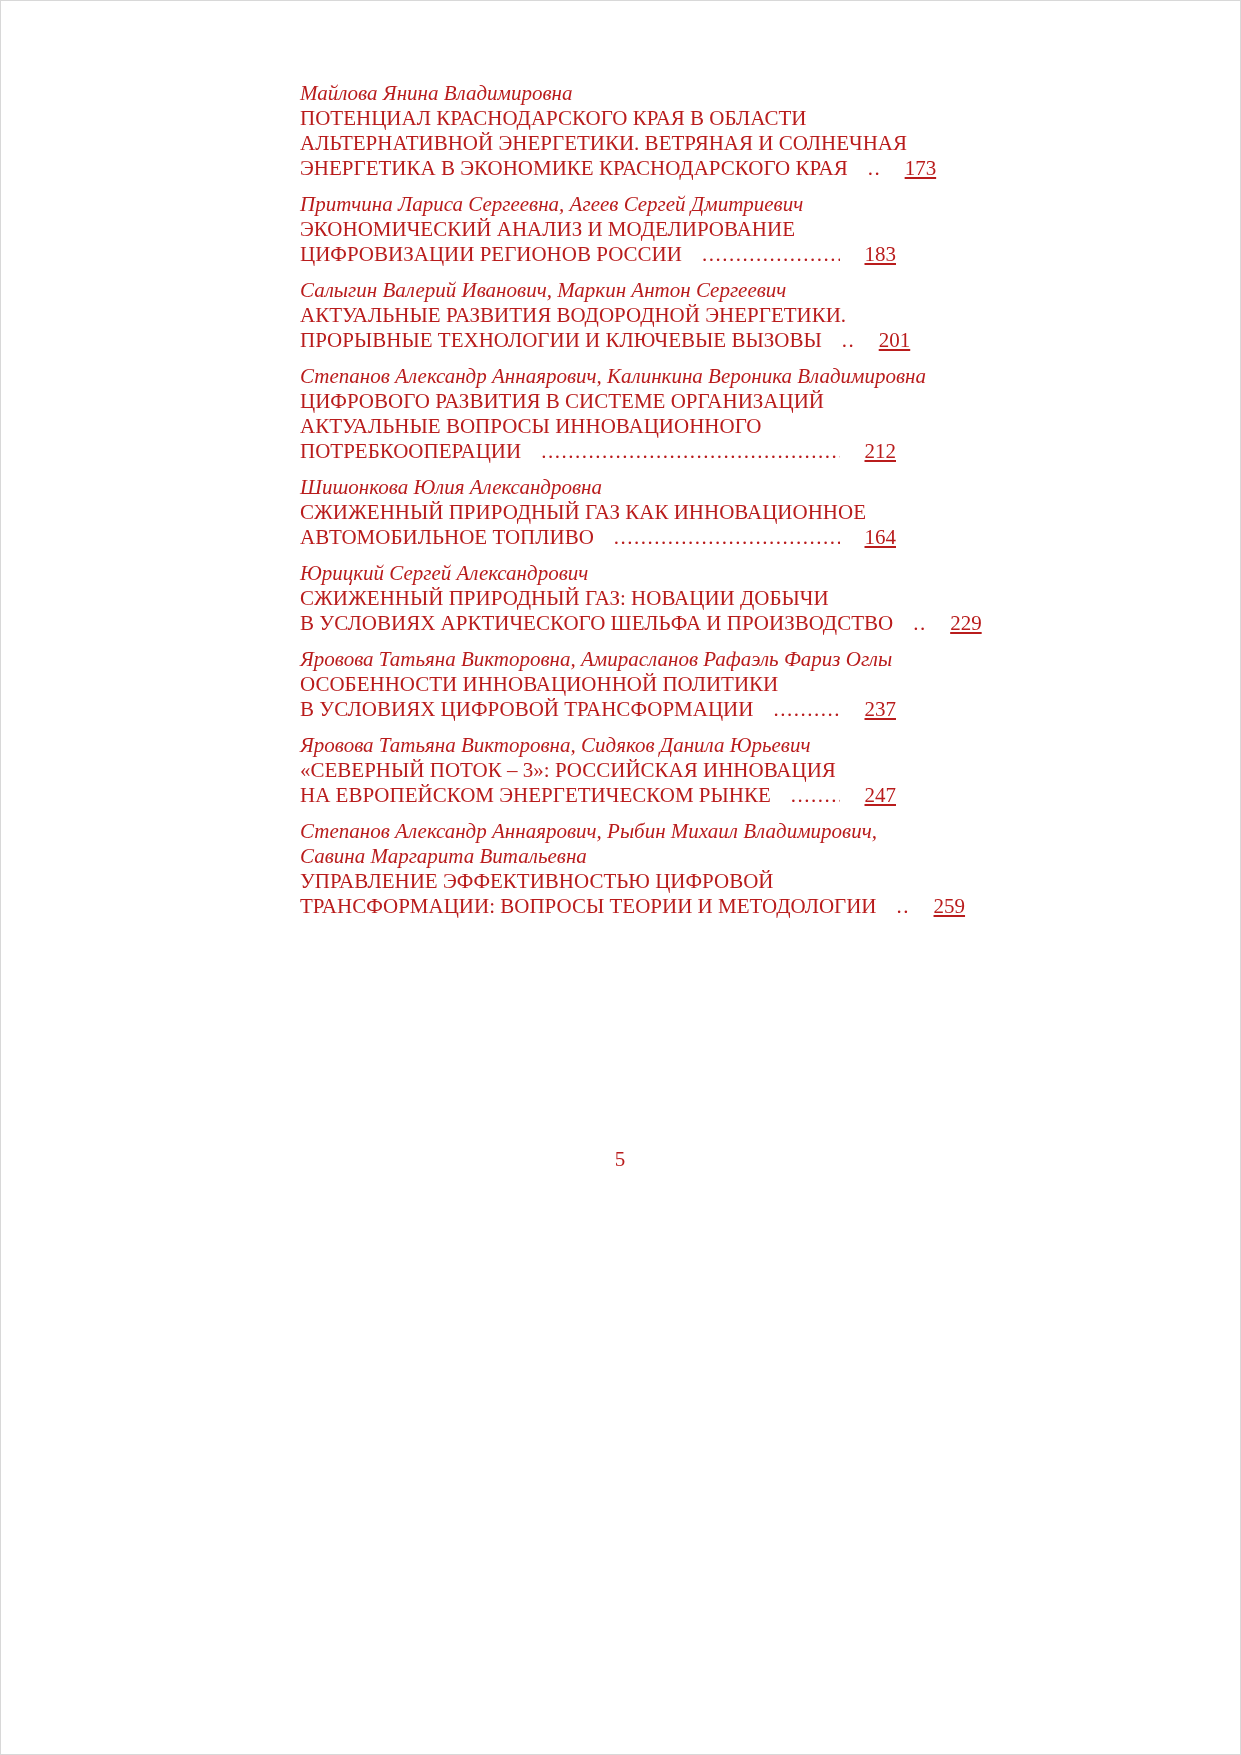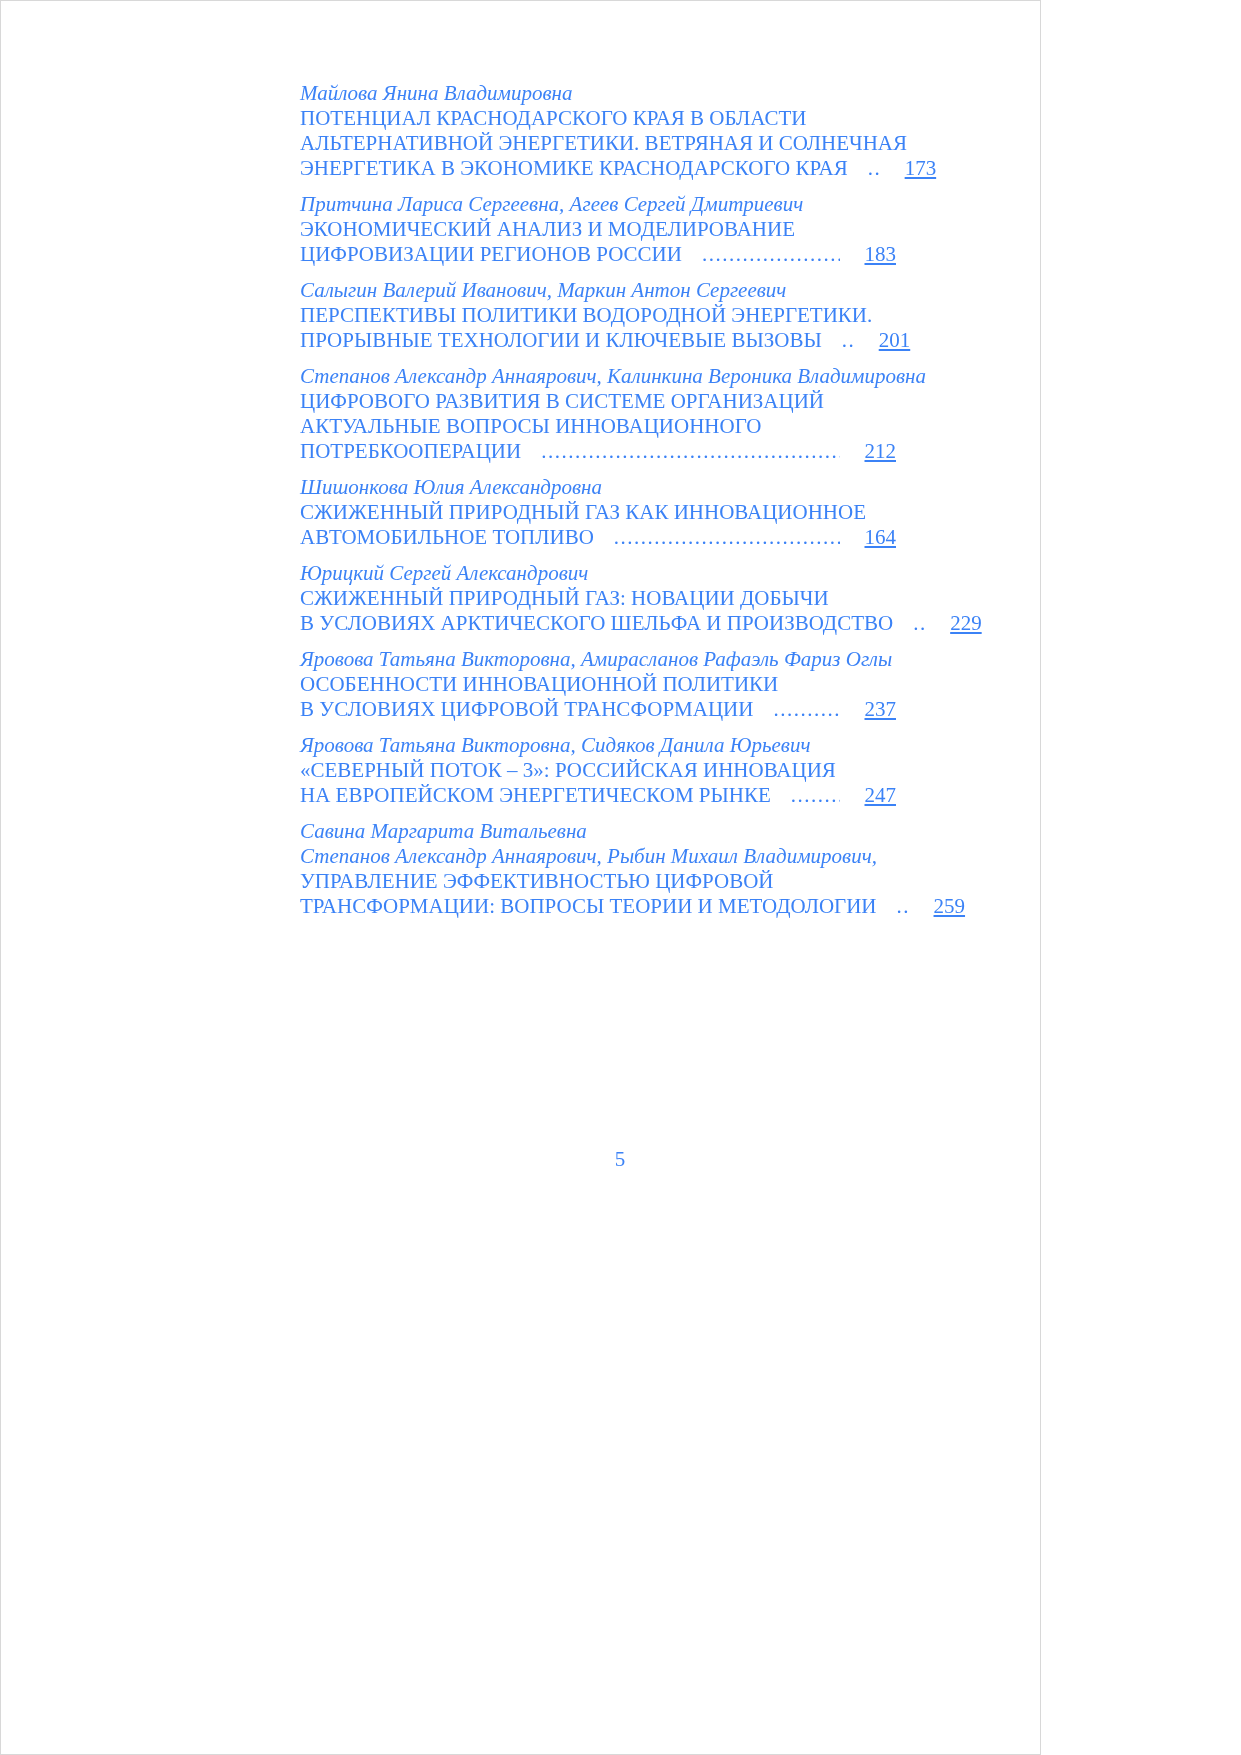--- a/index.html
+++ b/index.html
@@ -2,27 +2,27 @@
 <html lang="ru"><head>
 <meta charset="utf-8">
 <style>
   html, body {
     margin: 0;
     padding: 0;
     background: #ffffff;
   }
   .page {
     position: relative;
-    width: 1041px;
+    width: 1241px;
     height: 1755px;
     background: #ffffff;
     box-sizing: border-box;
     border: 1px solid #d8d8d8;
     font-family: "Liberation Serif", "DejaVu Serif", serif;
-    color: #3b82f6;
+    color: #b91c1c;
     overflow: hidden;
   }
   .toc {
     position: absolute;
     left: 299px;
     top: 80px;
     width: 596px;
   }
   .entry {
     margin-bottom: 11px;
@@ -92,21 +92,21 @@
         <div class="author-line">Притчина Лариса Сергеевна, Агеев Сергей Дмитриевич</div>
         <div class="title-line">ЭКОНОМИЧЕСКИЙ АНАЛИЗ И МОДЕЛИРОВАНИЕ</div>
         <div class="title-line last">
           <span class="title-text">ЦИФРОВИЗАЦИИ РЕГИОНОВ РОССИИ</span>
           <span class="dots"></span>
           <span class="pgnum">183</span>
         </div>
       </div>
       <div class="entry">
         <div class="author-line">Салыгин Валерий Иванович, Маркин Антон Сергеевич</div>
-        <div class="title-line">ПЕРСПЕКТИВЫ ПОЛИТИКИ ВОДОРОДНОЙ ЭНЕРГЕТИКИ.</div>
+        <div class="title-line">АКТУАЛЬНЫЕ РАЗВИТИЯ ВОДОРОДНОЙ ЭНЕРГЕТИКИ.</div>
         <div class="title-line last">
           <span class="title-text">ПРОРЫВНЫЕ ТЕХНОЛОГИИ И КЛЮЧЕВЫЕ ВЫЗОВЫ</span>
           <span class="dots"></span>
           <span class="pgnum">201</span>
         </div>
       </div>
       <div class="entry">
         <div class="author-line">Степанов Александр Аннаярович, Калинкина Вероника Владимировна</div>
         <div class="title-line">ЦИФРОВОГО РАЗВИТИЯ В СИСТЕМЕ ОРГАНИЗАЦИЙ</div>
         <div class="title-line">АКТУАЛЬНЫЕ ВОПРОСЫ ИННОВАЦИОННОГО</div>
@@ -146,22 +146,22 @@
       <div class="entry">
         <div class="author-line">Яровова Татьяна Викторовна, Сидяков Данила Юрьевич</div>
         <div class="title-line">«СЕВЕРНЫЙ ПОТОК – 3»: РОССИЙСКАЯ ИННОВАЦИЯ</div>
         <div class="title-line last">
           <span class="title-text">НА ЕВРОПЕЙСКОМ ЭНЕРГЕТИЧЕСКОМ РЫНКЕ</span>
           <span class="dots"></span>
           <span class="pgnum">247</span>
         </div>
       </div>
       <div class="entry">
+        <div class="author-line">Степанов Александр Аннаярович, Рыбин Михаил Владимирович,</div>
         <div class="author-line">Савина Маргарита Витальевна</div>
-        <div class="author-line">Степанов Александр Аннаярович, Рыбин Михаил Владимирович,</div>
         <div class="title-line">УПРАВЛЕНИЕ ЭФФЕКТИВНОСТЬЮ ЦИФРОВОЙ</div>
         <div class="title-line last">
           <span class="title-text">ТРАНСФОРМАЦИИ: ВОПРОСЫ ТЕОРИИ И МЕТОДОЛОГИИ </span>
           <span class="dots"></span>
           <span class="pgnum">259</span>
         </div>
       </div>
     </div>
   <div class="folio">5</div>
 </div>

